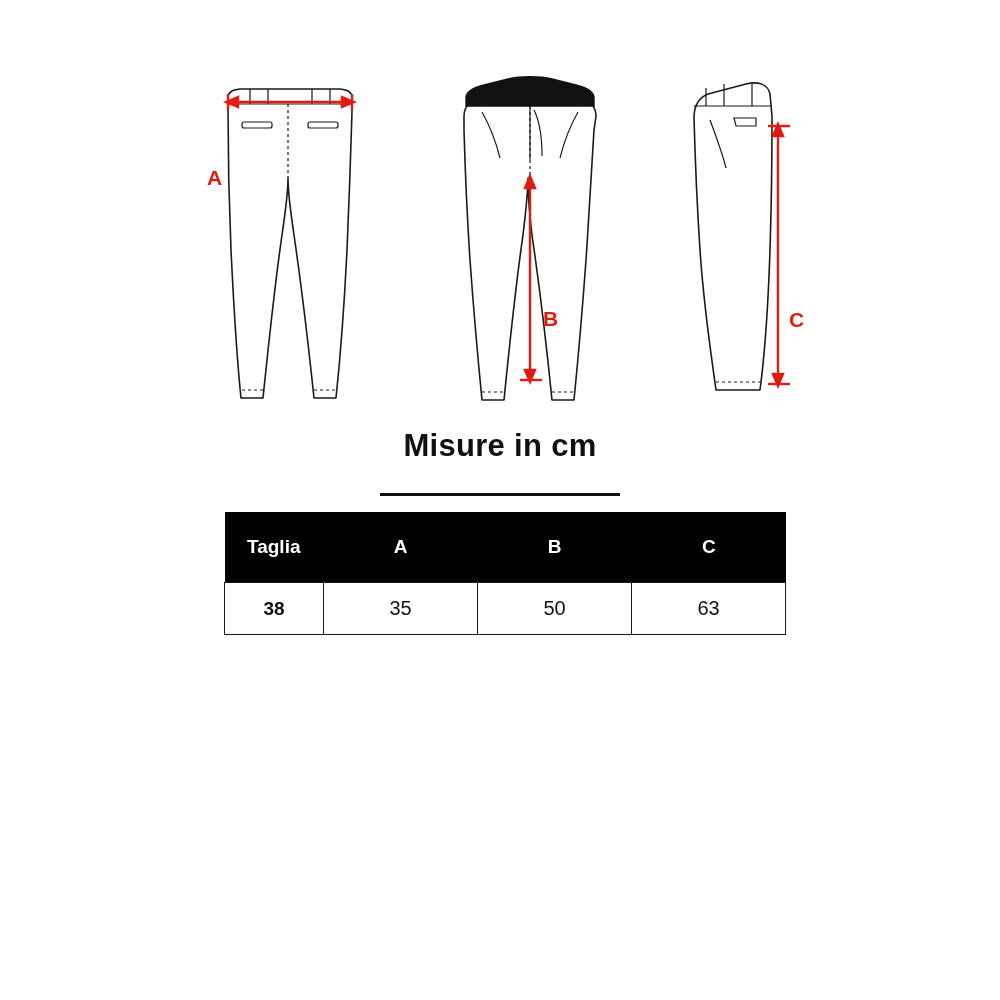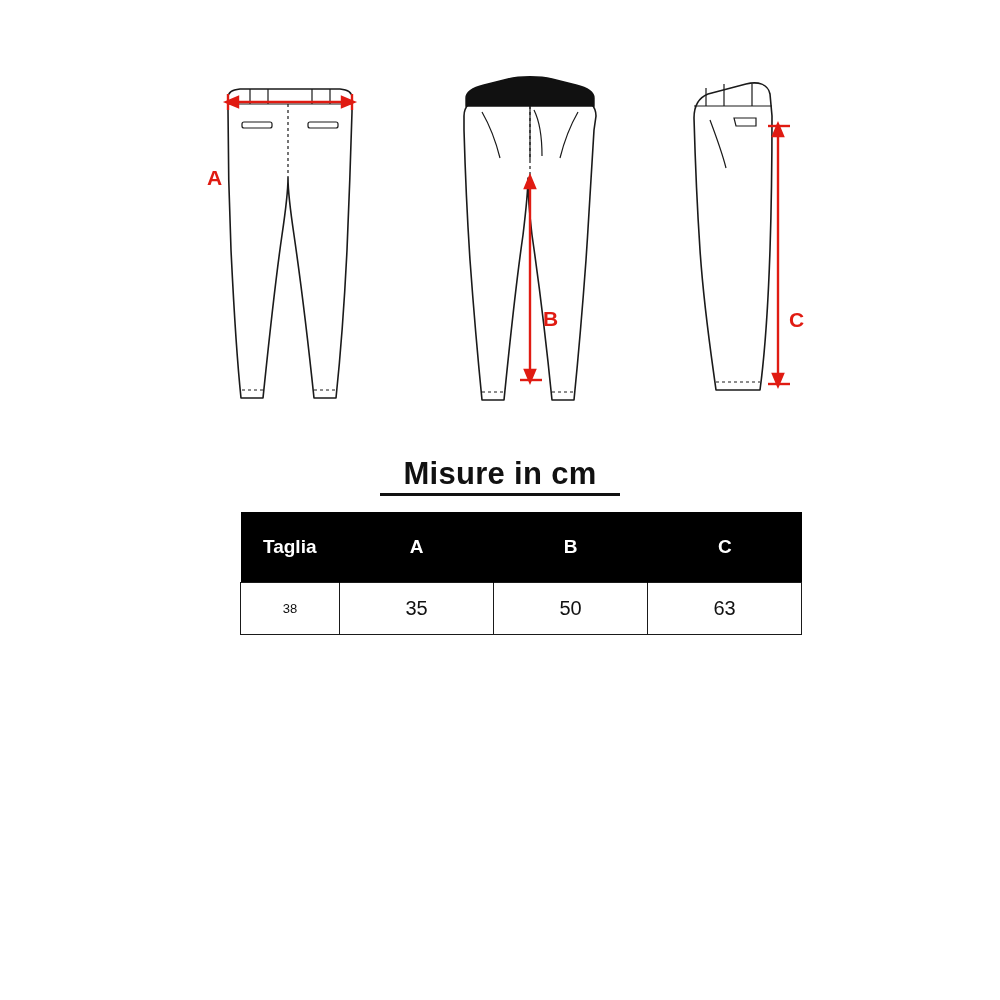--- a/index.html
+++ b/index.html
@@ -46,41 +46,41 @@
     letter-spacing: 0.5px;
   }
   .lbl-a { left: 207px; top: 106px; }
   .lbl-b { left: 543px; top: 247px; }
   .lbl-c { left: 789px; top: 248px; }
 
   
   .title {
     position: absolute;
     left: 0;
-    top: 456px;
+    top: 428px;
     width: 1000px;
     text-align: center;
     font-size: 31px;
     font-weight: bold;
     color: #111111;
     letter-spacing: 0.3px;
   }
   .title-rule {
     position: absolute;
     left: 380px;
     top: 493px;
     width: 240px;
     height: 3px;
     background: #111111;
   }
 
   
   .size-table {
     position: absolute;
-    left: 240px;
+    left: 224px;
     top: 512px;
     width: 560px;
     border-collapse: collapse;
     table-layout: fixed;
   }
   .size-table th {
     background: #000000;
     color: #ffffff;
     height: 68px;
     font-size: 19px;
@@ -95,22 +95,22 @@
   .size-table td {
     height: 49px;
     background: #ffffff;
     color: #111111;
     font-size: 20px;
     text-align: center;
     vertical-align: middle;
     border: 1px solid #1a1a1a;
   }
   .size-table td.size-col {
-    font-weight: normal;
-    font-size: 13px;
+    font-weight: bold;
+    font-size: 19px;
   }
   .col-size { width: 99px; }
   .col-ab   { width: 154px; }
 </style>
 </head>
 <body>
 
 <div class="page">
 
   <div class="illustrations">

